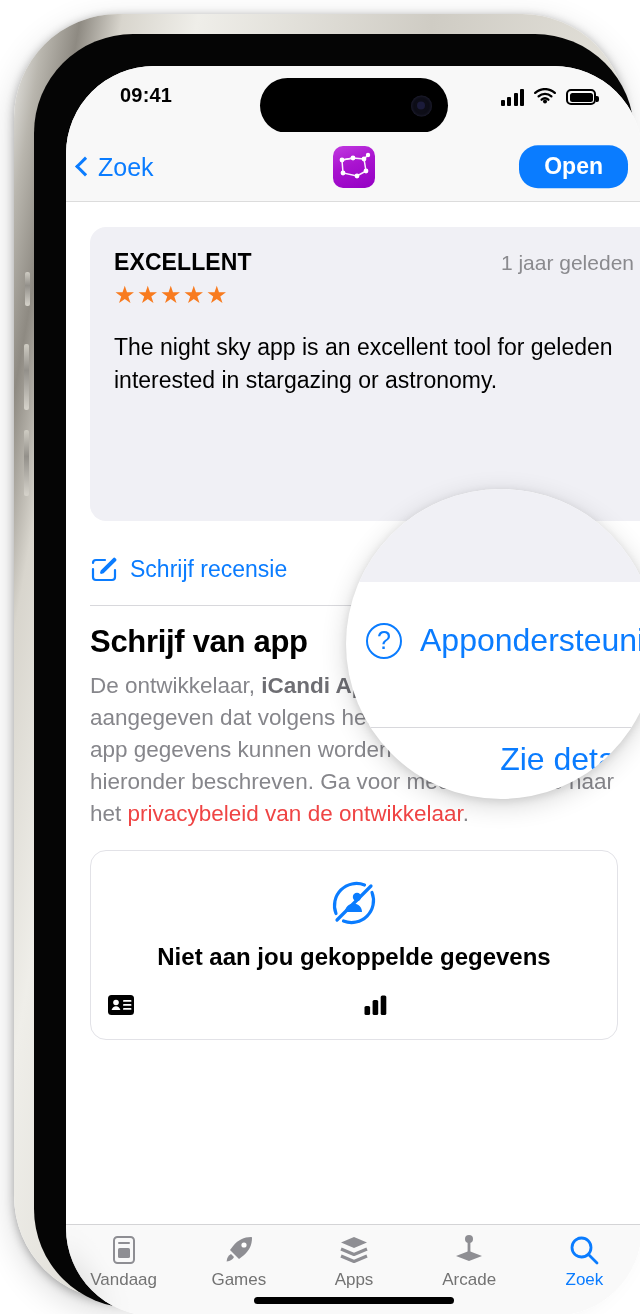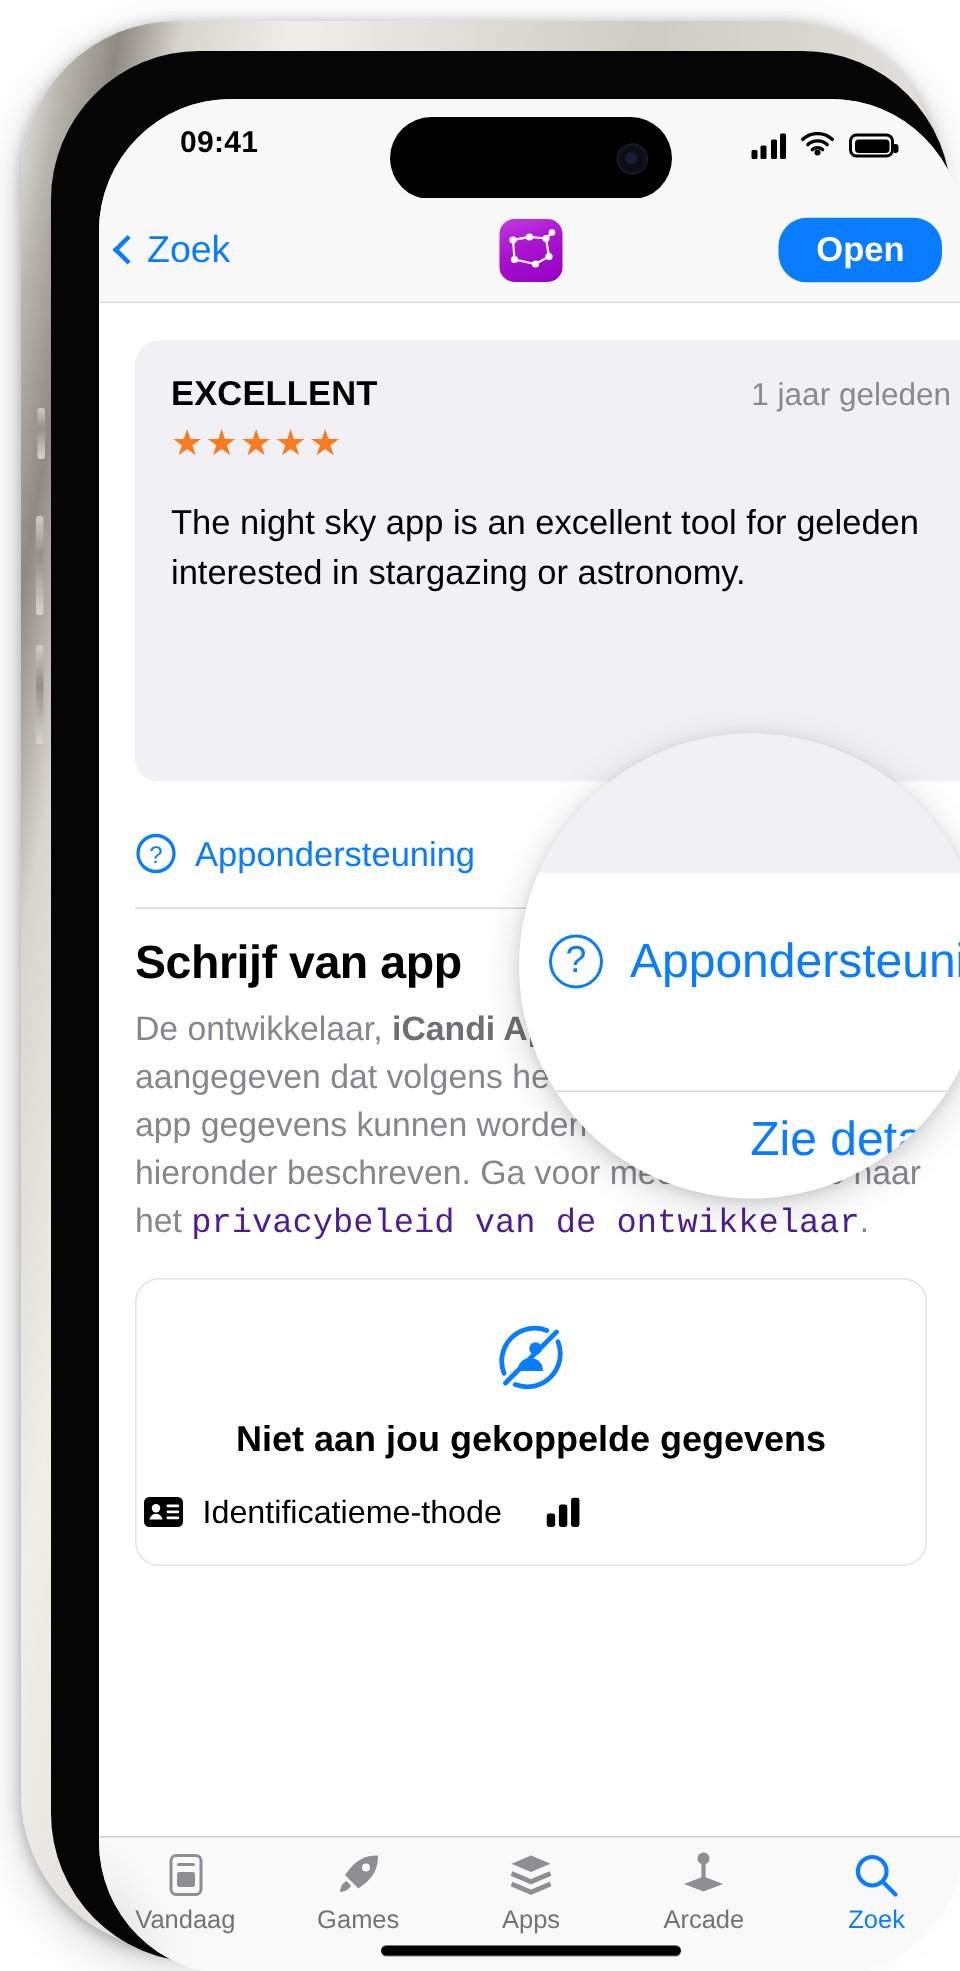--- a/index.html
+++ b/index.html
@@ -164,26 +164,26 @@
     margin: 18px 24px 0; display: flex; align-items: baseline;
     justify-content: space-between;
   }
   .privacy-title { font-size: 31px; font-weight: bold; color: #000; letter-spacing:-.3px; }
   .privacy-see   { font-size: 23px; color: #0a7cff; }
 
   .privacy-desc {
     margin: 10px 24px 0; font-size: 22.5px; line-height: 1.42; color: #86868b;
   }
   .privacy-desc b { color: #6e6e73; font-weight: bold; }
-  .privacy-desc a { color: #4c1d95; text-decoration: none; font-family: Liberation Mono, monospace; }
+  .privacy-desc a { color: #ef4444; text-decoration: none; }
 
   .data-card {
     margin: 20px 24px 0;
     border: 1px solid #e2e2e7; border-radius: 16px;
-    padding: 26px 4px 22px; text-align: center; background: #fff;
+    padding: 26px 16px 22px; text-align: center; background: #fff;
   }
   .dc-title { margin-top: 10px; font-size: 24px; font-weight: bold; color: #000; }
   .dc-sub   { margin-top: 5px; font-size: 22px; line-height: 1.38; color: #86868b; }
   .dc-grid  {
     margin-top: 22px; display: grid; grid-template-columns: 1fr 1fr;
     gap: 14px 16px; text-align: left;
   }
   .dc-item  { display: flex; align-items: flex-start; gap: 12px; }
   .dc-item span.lbl { font-size: 21.5px; line-height: 1.2; color: #000; }
 
@@ -315,20 +315,28 @@
               </div>
               <div class="rv-stars">★★★★★</div>
               <div class="rv-body">The night sky app is an excellent tool for geleden interested in stargazing or astronomy.</div>
             </div>
             <div class="review-card next"></div>
           </div>
 
           <div class="action-row">
             <div class="action-link">
               <svg class="icon-sq" viewBox="0 0 28 28">
+                <path d="M3 8a3 3 0 013-3h9" stroke="#0A7CFF" stroke-width="2.2" fill="none" stroke-linecap="round"></path>
+                <path d="M25 15v7a3 3 0 01-3 3H6a3 3 0 01-3-3v-8" stroke="#0A7CFF" stroke-width="2.2" fill="none" stroke-linecap="round"></path>
+                <path d="M11 19l2.6-.7L26 6.1a1.6 1.6 0 000-2.3l-.6-.6a1.6 1.6 0 00-2.3 0L10.7 15.5 10 18z" fill="#0A7CFF"></path>
+              </svg>
+              <span>Schrijf recensie</span>
+            </div>
+            <div class="action-link">
+              <svg class="icon-sq" viewBox="0 0 28 28">
                 <circle cx="14" cy="14" r="12" stroke="#0A7CFF" stroke-width="2.2" fill="none"></circle>
                 <text x="14" y="20" font-size="16" text-anchor="middle" fill="#0A7CFF" font-family="Liberation Sans, sans-serif">?</text>
               </svg>
               <span>Appondersteuning</span>
             </div>
           </div>
 
           <div class="divider"></div>
 
           <div class="privacy-head">
@@ -351,21 +359,20 @@
             <div class="dc-grid">
               <div class="dc-item">
                 <svg width="28" height="24" viewBox="0 0 28 24">
                   <rect x="1" y="2" width="26" height="20" rx="3.5" fill="#000"></rect>
                   <circle cx="9" cy="9.5" r="2.8" fill="#fff"></circle>
                   <path d="M4.6 17c.6-2.5 2.4-3.8 4.4-3.8s3.8 1.3 4.4 3.8z" fill="#fff"></path>
                   <rect x="16" y="7" width="8.5" height="1.8" rx=".9" fill="#fff"></rect>
                   <rect x="16" y="11" width="8.5" height="1.8" rx=".9" fill="#fff"></rect>
                   <rect x="16" y="15" width="8.5" height="1.8" rx=".9" fill="#fff"></rect>
                 </svg>
-                <span class="lbl">Identificatieme-thode</span>
               </div>
               <div class="dc-item">
                 <svg width="28" height="24" viewBox="0 0 28 24">
                   <rect x="2.5" y="13" width="5.6" height="9" rx="1.6" fill="#000"></rect>
                   <rect x="10.6" y="7" width="5.6" height="15" rx="1.6" fill="#000"></rect>
                   <rect x="18.7" y="2.5" width="5.6" height="19.5" rx="1.6" fill="#000"></rect>
                 </svg>
               </div>
             </div>
           </div>

